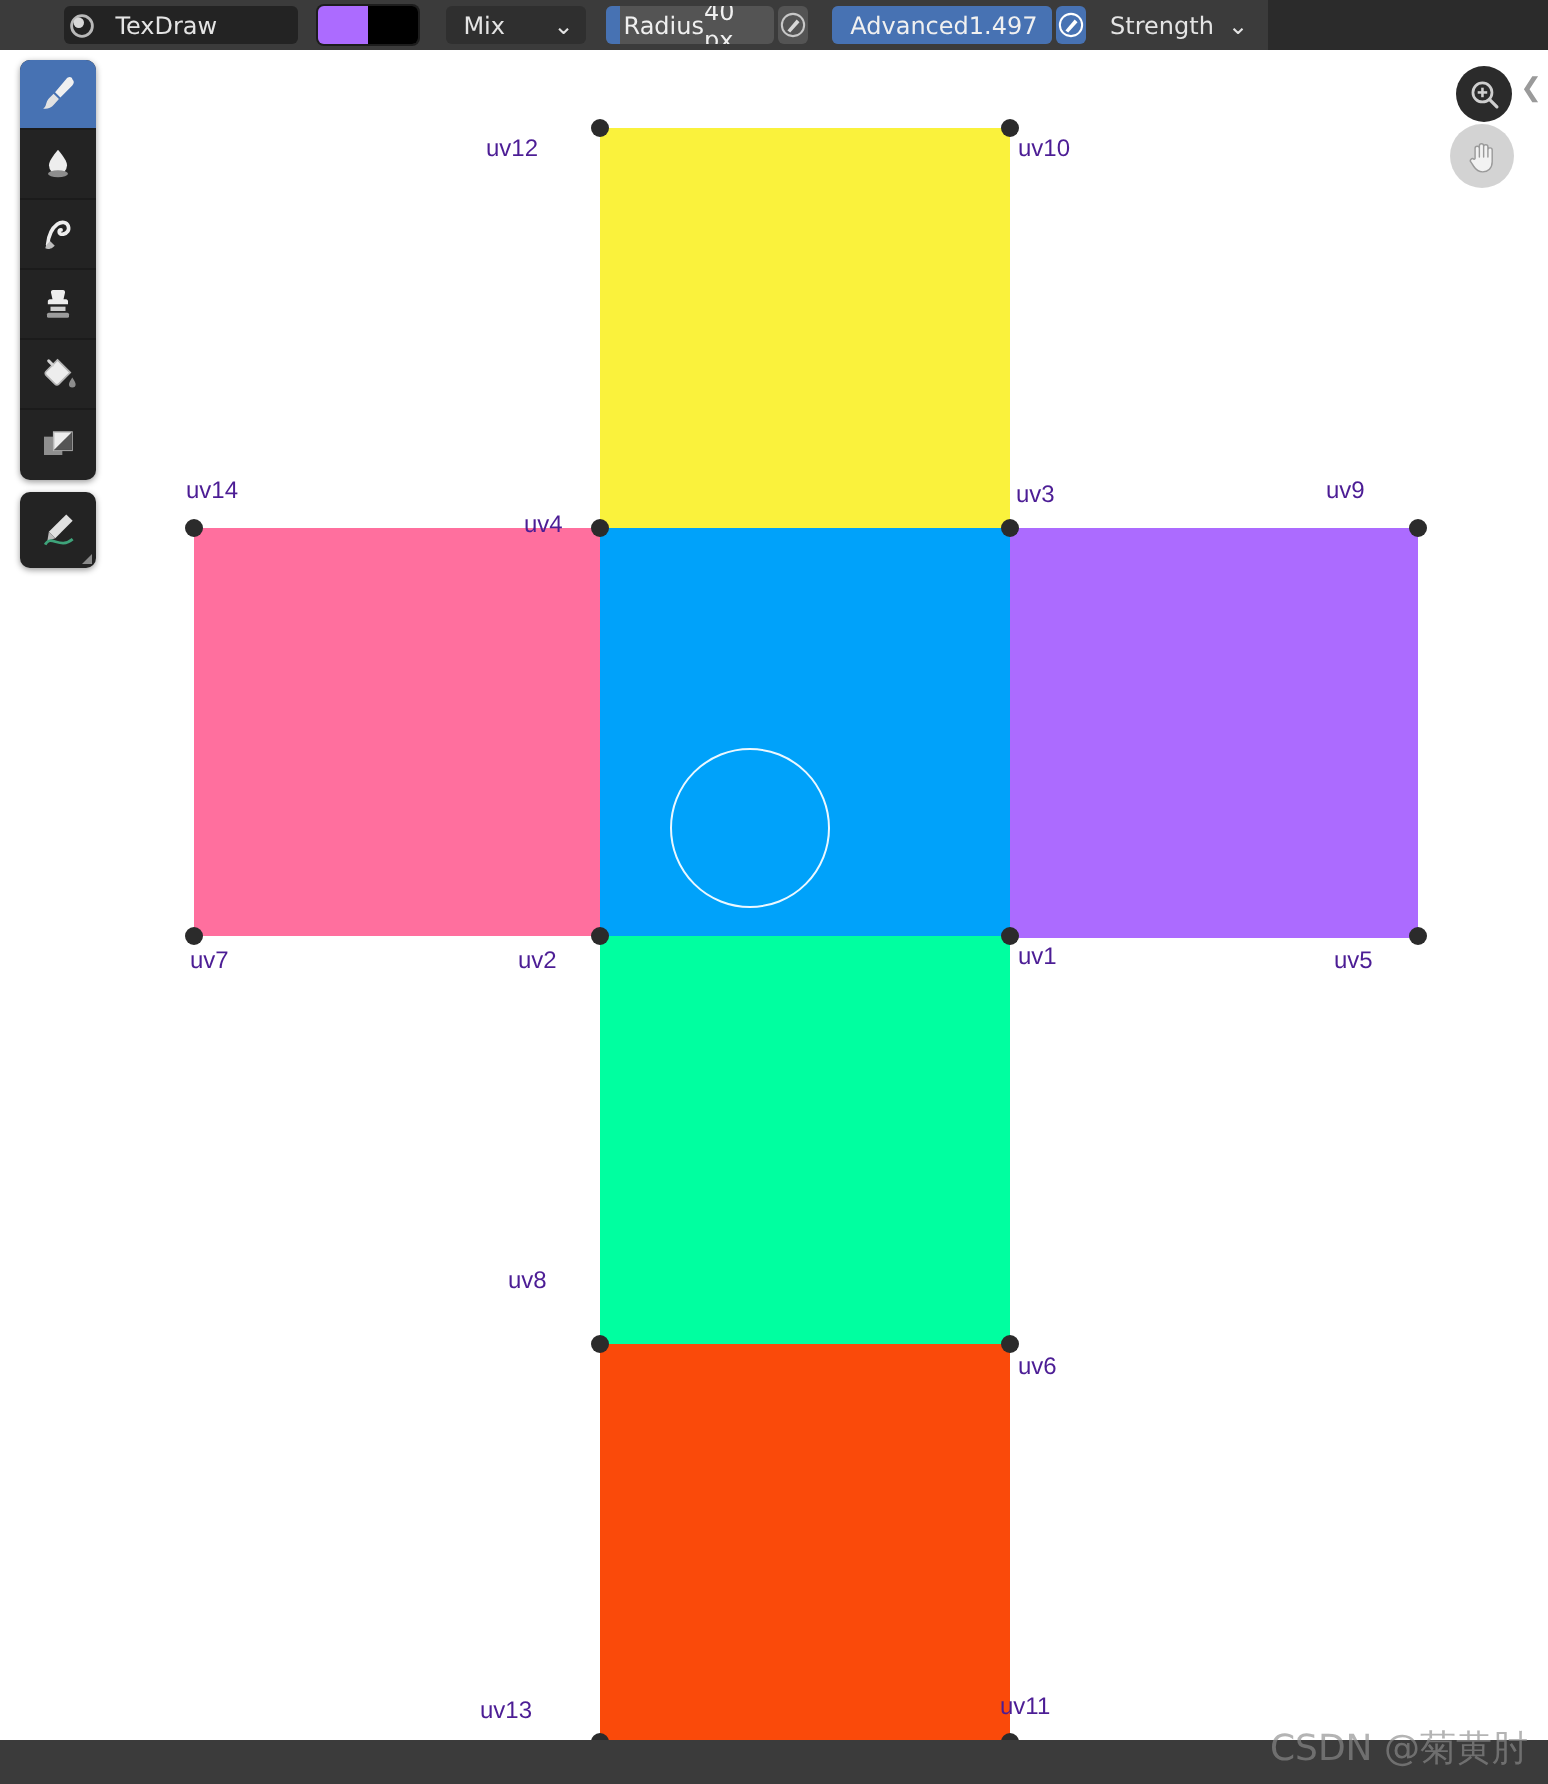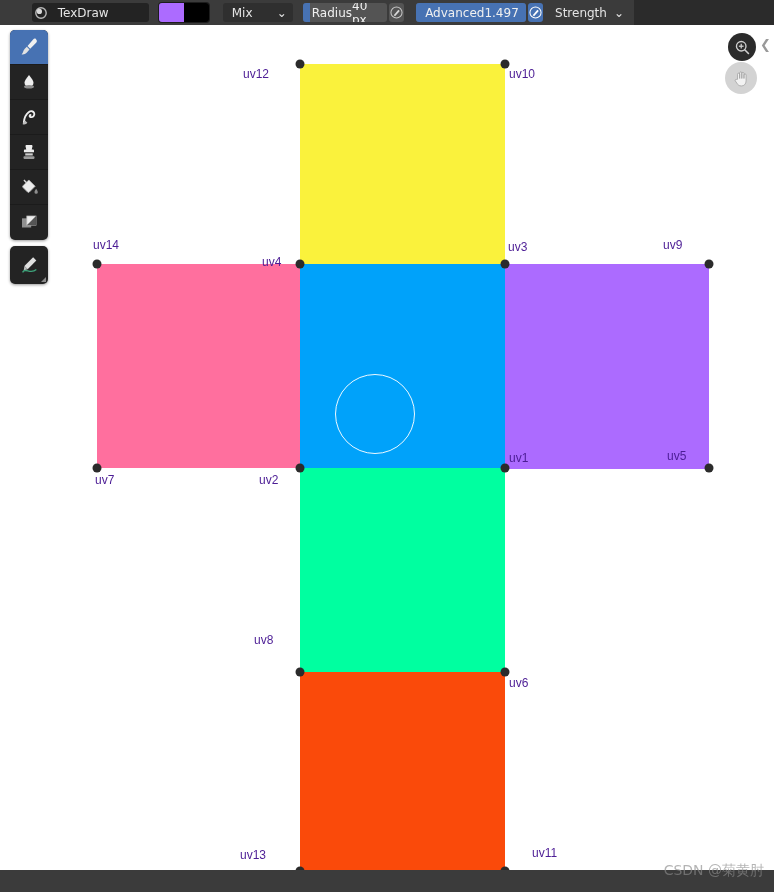--- a/index.html
+++ b/index.html
@@ -71,21 +71,21 @@
   
   .brush-cursor{
     position:absolute;border:1.5px solid rgba(255,255,255,0.92);border-radius:50%;
     box-sizing:border-box;
   }
 
   
   .botstrip{position:absolute;left:0;top:870px;width:774px;height:22px;background:#3b3b3b;}
   .watermark{
     position:absolute;right:10px;top:862px;color:rgba(140,140,140,0.65);
-    font-size:14px;white-space:nowrap;
+    font-size:18px;white-space:nowrap;
   }
 
   
   .toolbar{
     position:absolute;left:10px;top:30px;width:38px;
     background:#232323;border-radius:5px;overflow:hidden;
     box-shadow:0 1px 3px rgba(0,0,0,.4);
   }
   .tool{
     width:38px;height:35px;display:flex;align-items:center;justify-content:center;
@@ -192,31 +192,31 @@
       <div class="uvlab" style="left: 262px; top: 215px; margin-top: 15px;">uv4</div>
       <div class="vtx" style="left: 505px; top: 239px;"></div>
       <div class="uvlab" style="left: 508px; top: 215px;">uv3</div>
       <div class="vtx" style="left: 709px; top: 239px;"></div>
       <div class="uvlab" style="left: 663px; top: 213px;">uv9</div>
       <div class="vtx" style="left: 97px; top: 443px;"></div>
       <div class="uvlab" style="left: 95px; top: 448px;">uv7</div>
       <div class="vtx" style="left: 300px; top: 443px;"></div>
       <div class="uvlab" style="left: 259px; top: 448px;">uv2</div>
       <div class="vtx" style="left: 505px; top: 443px;"></div>
-      <div class="uvlab" style="left: 509px; top: 426px;">uv1</div>
+      <div class="uvlab" style="left: 509px; top: 446px;">uv1</div>
       <div class="vtx" style="left: 709px; top: 443px;"></div>
-      <div class="uvlab" style="left: 667px; top: 424px;">uv5</div>
+      <div class="uvlab" style="left: 667px; top: 448px;">uv5</div>
       <div class="vtx" style="left: 300px; top: 647px;"></div>
       <div class="uvlab" style="left: 254px; top: 608px;">uv8</div>
       <div class="vtx" style="left: 505px; top: 647px;"></div>
       <div class="uvlab" style="left: 509px; top: 651px;">uv6</div>
       <div class="vtx" style="left: 300px; top: 846px;"></div>
       <div class="uvlab" style="left: 240px; top: 823px;">uv13</div>
       <div class="vtx" style="left: 505px; top: 846px;"></div>
-      <div class="uvlab" style="left: 532px; top: 821px;">uv11</div>
+      <div class="uvlab" style="left: 500px; top: 821px;">uv11</div>
     </div>
 
   <div class="botstrip"></div>
   <div class="watermark">CSDN @菊黄肘</div>
 
   <div class="toolbar" id="toolbar">
       <div class="tool active">
         <span style="display: flex;">
           <svg width="22" height="22" viewBox="0 0 24 24">
             <path d="M19.5 3.2c-1-.8-2.1-.4-3 .6L10.4 11l2.9 2.9 6.5-6.6c.9-1 1.2-2.2.2-3.1z" fill="#f0f0f0"></path>

